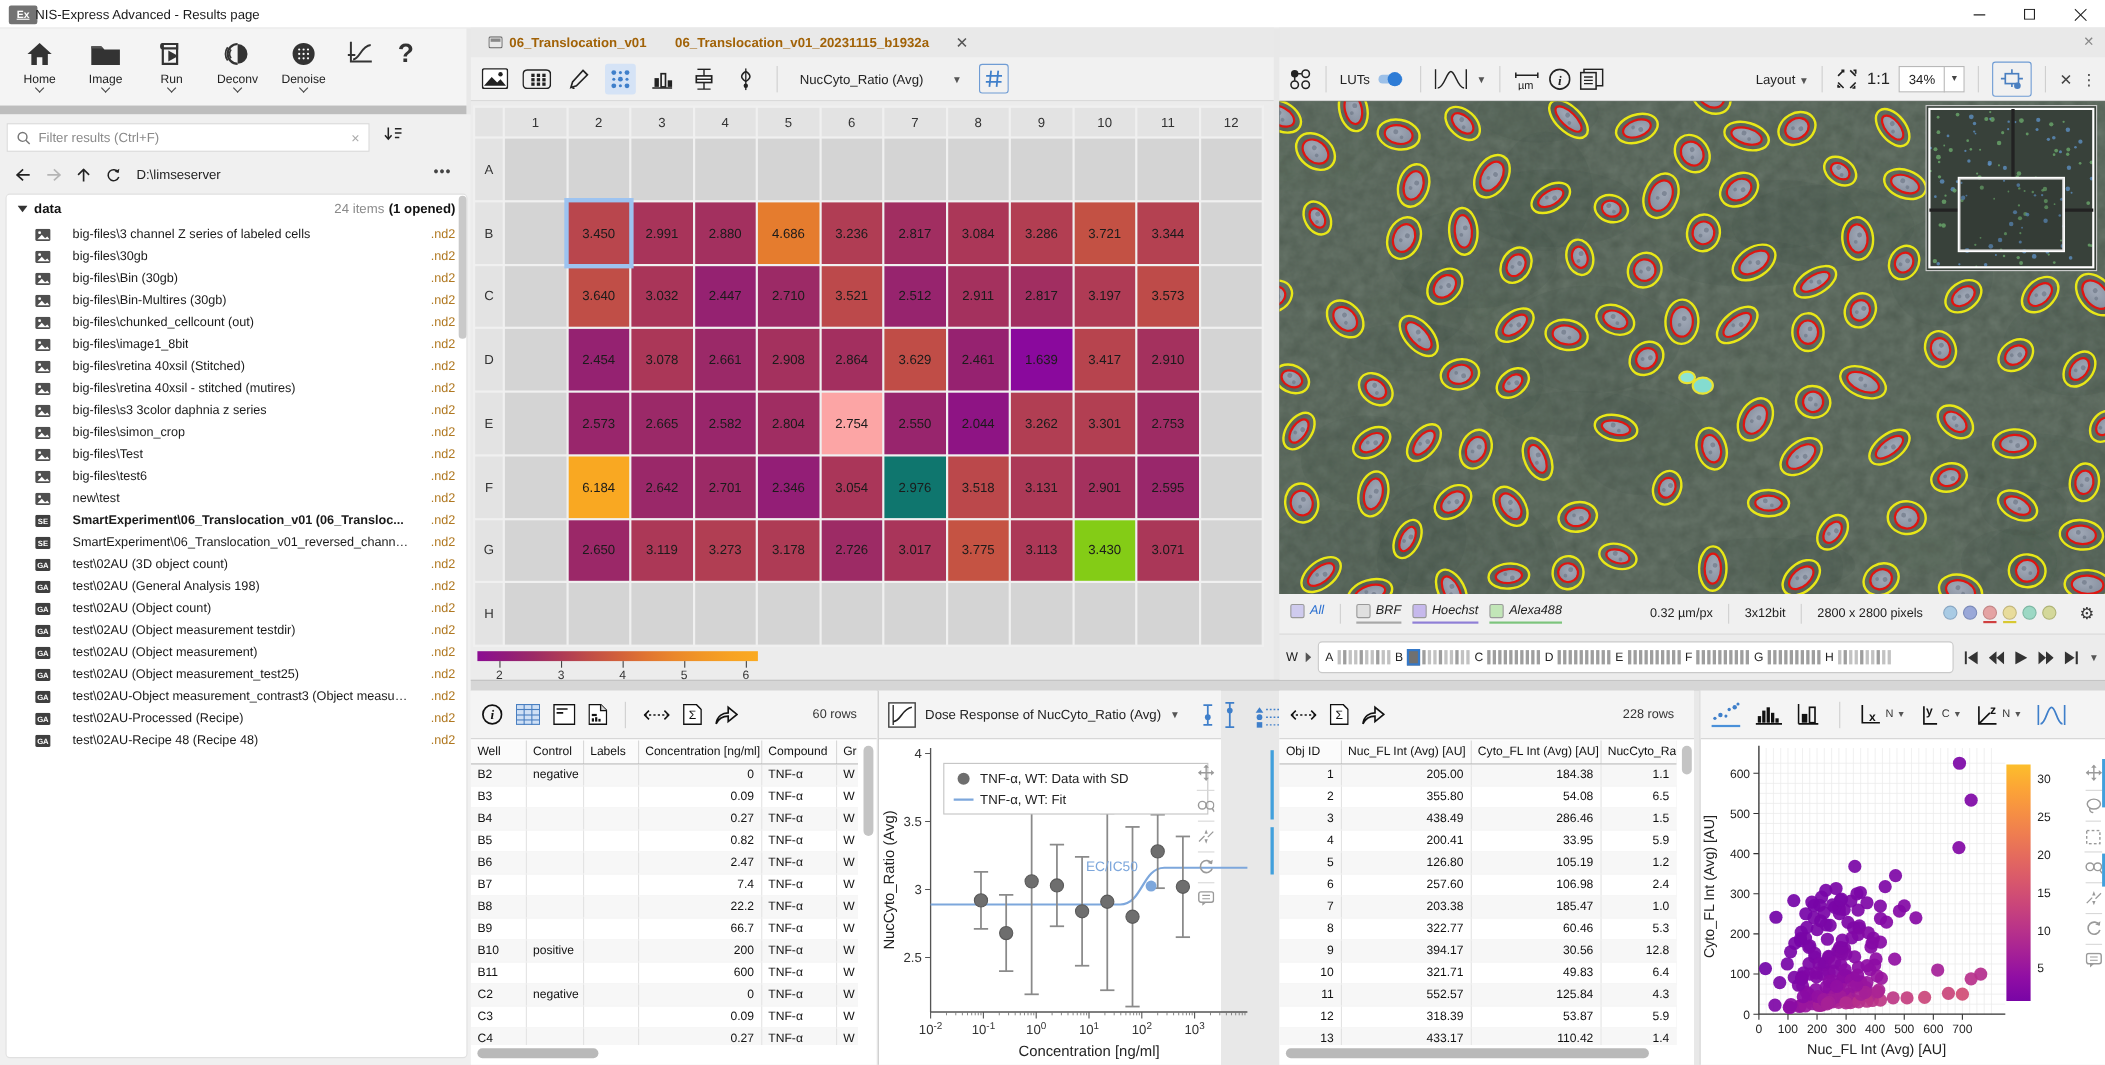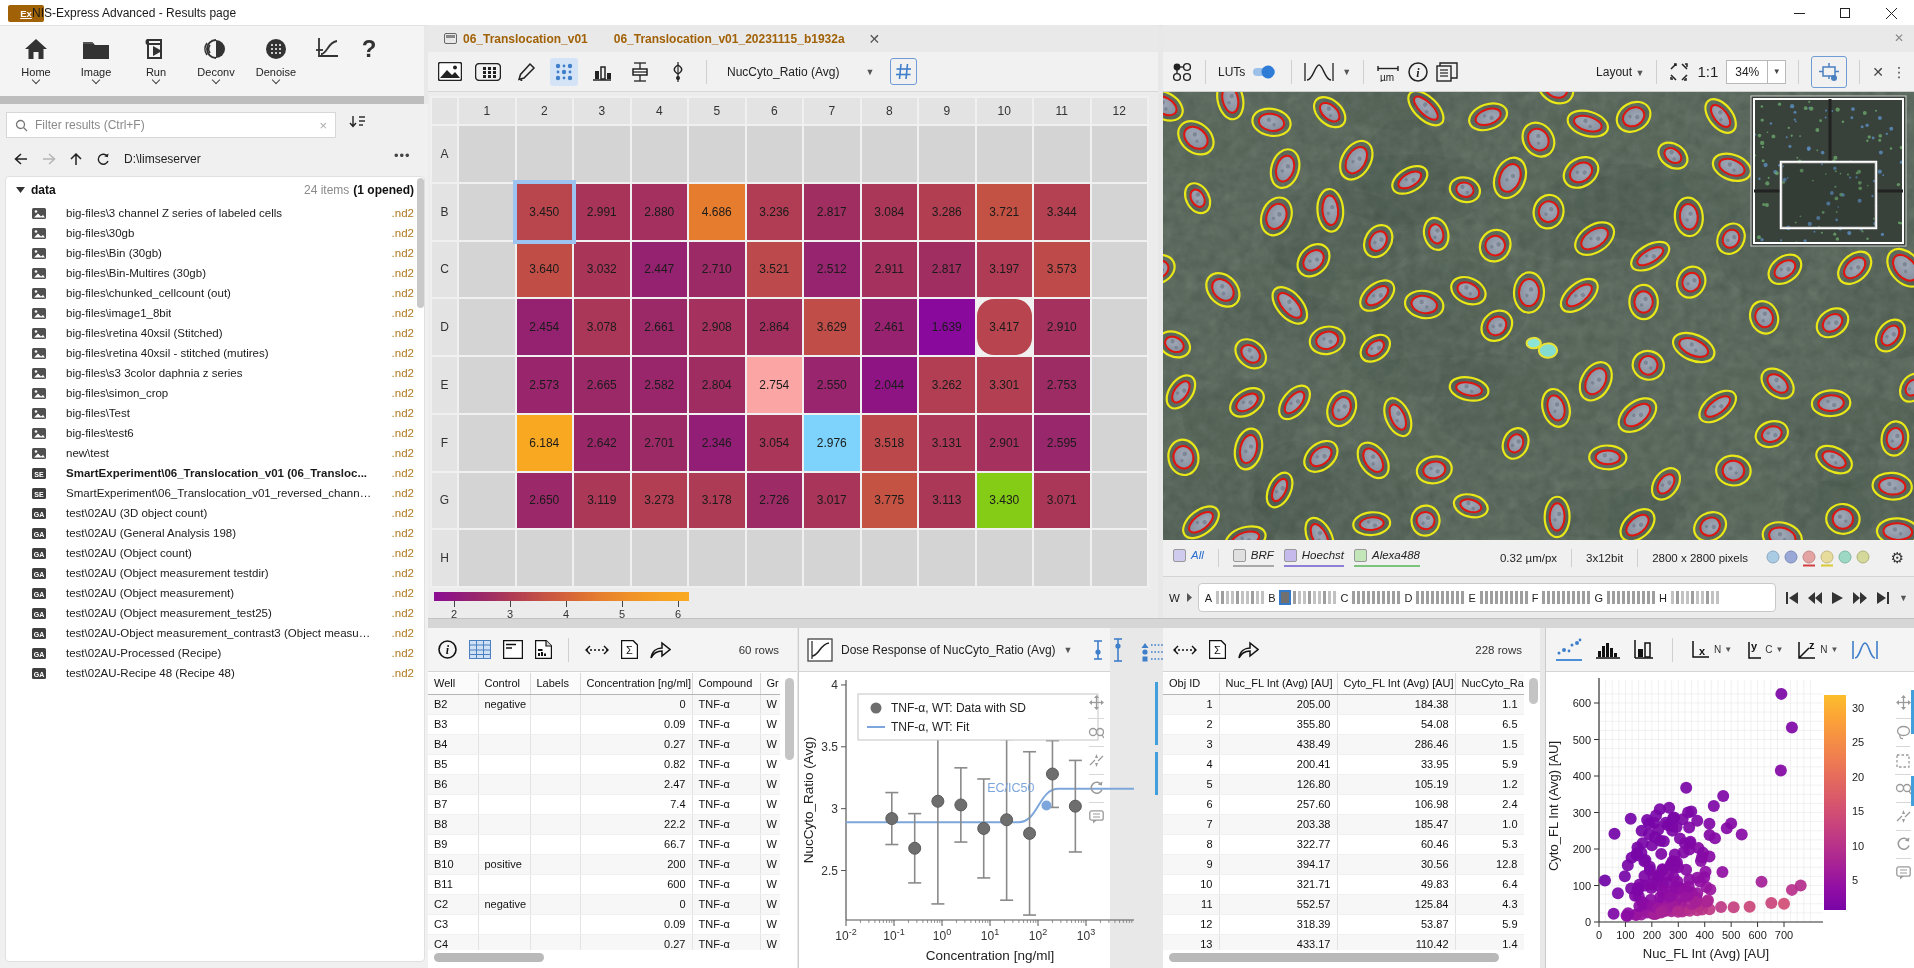--- a/index.html
+++ b/index.html
@@ -1,21 +1,21 @@
 <!DOCTYPE html>
 <html><head>
 <meta charset="utf-8">
 <style>
 * { margin:0; padding:0; box-sizing:border-box; }
 html,body { width:1914px; height:968px; overflow:hidden; font-family:"Liberation Sans",sans-serif; background:#e8e8e8; }
 .abs { position:absolute; }
 svg { display:block; }
 
 #titlebar { left:0; top:0; width:1914px; height:26px; background:#ffffff; border-bottom:1px solid #e2e2e2; }
-#applogo { left:8px; top:5px; width:36px; height:17px; background:#a16207; color:#fff; font-size:9.5px; font-weight:bold; display:flex; align-items:center; justify-content:center; border-radius:2px;text-decoration:underline;}
+#applogo { left:8px; top:5px; width:26px; height:17px; background:#737373; color:#fff; font-size:9.5px; font-weight:bold; display:flex; align-items:center; justify-content:center; border-radius:2px;text-decoration:underline;}
 #apptitle { left:32px; top:6px; font-size:12px; color:#1a1a1a; }
 .winbtn { top:0; width:46px; height:26px; display:flex; align-items:center; justify-content:center; color:#222; font-size:13px;}
 
 #ribbon { left:0; top:26px; width:424px; height:70px; background:#f4f4f4; display:flex; align-items:flex-start; padding:6px 2px 0 8px; gap:4px;}
 .rib { width:56px; display:flex; flex-direction:column; align-items:center; gap:2px; padding-top:2px;}
 .rib .ric { height:30px; display:flex; align-items:center; justify-content:center; }
 .rib .rlb { font-size:11px; color:#222; }
 .chev { width:6px; height:6px; border-right:1.4px solid #444; border-bottom:1.4px solid #444; transform:rotate(45deg); margin-top:-3px;}
 #ribstrip { left:0; top:96px; width:424px; height:8px; background:#bdbdbd; }
 
@@ -659,21 +659,21 @@
       <div class="pcell phead">D</div>
       <div class="pcell"></div>
       <div class="pcell" style="background: rgb(149, 34, 113);">2.454</div>
       <div class="pcell" style="background: rgb(171, 55, 88);">3.078</div>
       <div class="pcell" style="background: rgb(155, 41, 104);">2.661</div>
       <div class="pcell" style="background: rgb(164, 49, 94);">2.908</div>
       <div class="pcell" style="background: rgb(163, 47, 95);">2.864</div>
       <div class="pcell" style="background: rgb(192, 77, 71);">3.629</div>
       <div class="pcell" style="background: rgb(150, 34, 112);">2.461</div>
       <div class="pcell" style="background: rgb(138, 9, 157);">1.639</div>
-      <div class="pcell" style="background: rgb(183, 68, 78); border-radius: 17px;">3.417</div>
+      <div class="pcell" style="background: rgb(183, 68, 78);">3.417</div>
       <div class="pcell" style="background: rgb(164, 49, 94);">2.910</div>
       <div class="pcell"></div>
       <div class="pcell phead">E</div>
       <div class="pcell"></div>
       <div class="pcell" style="background: rgb(153, 38, 108);">2.573</div>
       <div class="pcell" style="background: rgb(155, 41, 104);">2.665</div>
       <div class="pcell" style="background: rgb(153, 38, 107);">2.582</div>
       <div class="pcell" style="background: rgb(160, 45, 98);">2.804</div>
       <div class="pcell" style="background: #fca5a5;">2.754</div>
       <div class="pcell" style="background: rgb(152, 37, 109);">2.550</div>
@@ -682,21 +682,21 @@
       <div class="pcell" style="background: rgb(178, 63, 82);">3.301</div>
       <div class="pcell" style="background: rgb(158, 44, 100);">2.753</div>
       <div class="pcell"></div>
       <div class="pcell phead">F</div>
       <div class="pcell"></div>
       <div class="pcell" style="background: rgb(249, 168, 34);">6.184</div>
       <div class="pcell" style="background: rgb(154, 40, 105);">2.642</div>
       <div class="pcell" style="background: rgb(156, 42, 102);">2.701</div>
       <div class="pcell" style="background: rgb(147, 30, 118);">2.346</div>
       <div class="pcell" style="background: rgb(170, 54, 89);">3.054</div>
-      <div class="pcell" style="background: #7dd3fc;">2.976</div>
+      <div class="pcell" style="background: #0f766e;">2.976</div>
       <div class="pcell" style="background: rgb(187, 72, 75);">3.518</div>
       <div class="pcell" style="background: rgb(172, 57, 87);">3.131</div>
       <div class="pcell" style="background: rgb(164, 49, 94);">2.901</div>
       <div class="pcell" style="background: rgb(153, 39, 107);">2.595</div>
       <div class="pcell"></div>
       <div class="pcell phead">G</div>
       <div class="pcell"></div>
       <div class="pcell" style="background: rgb(155, 40, 104);">2.650</div>
       <div class="pcell" style="background: rgb(172, 56, 87);">3.119</div>
       <div class="pcell" style="background: rgb(177, 62, 83);">3.273</div>

